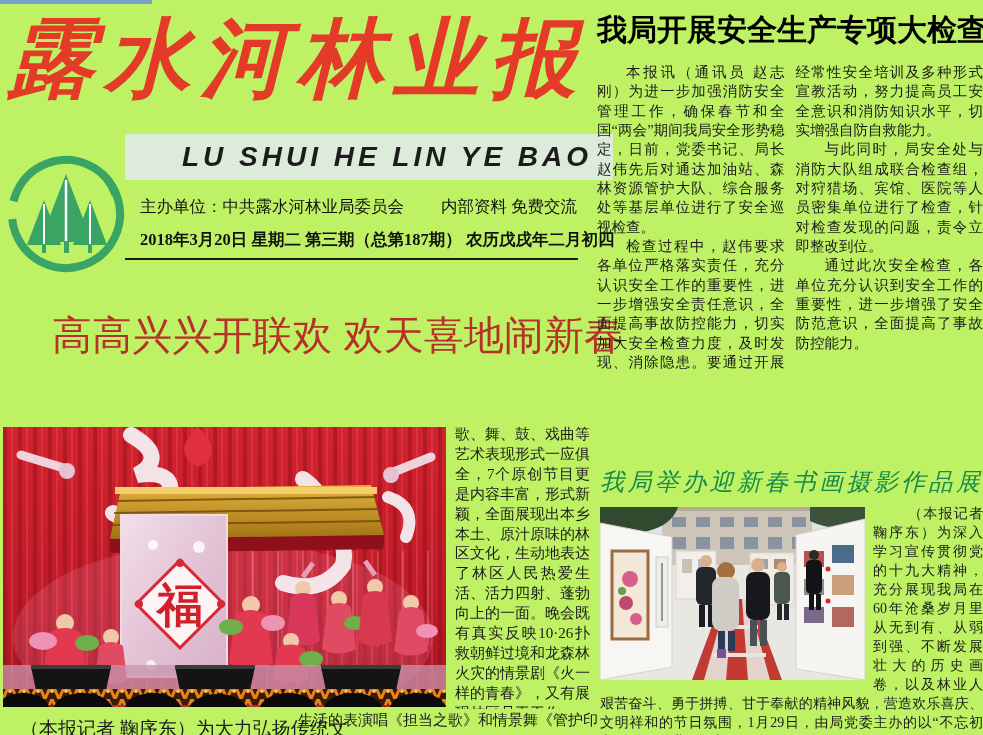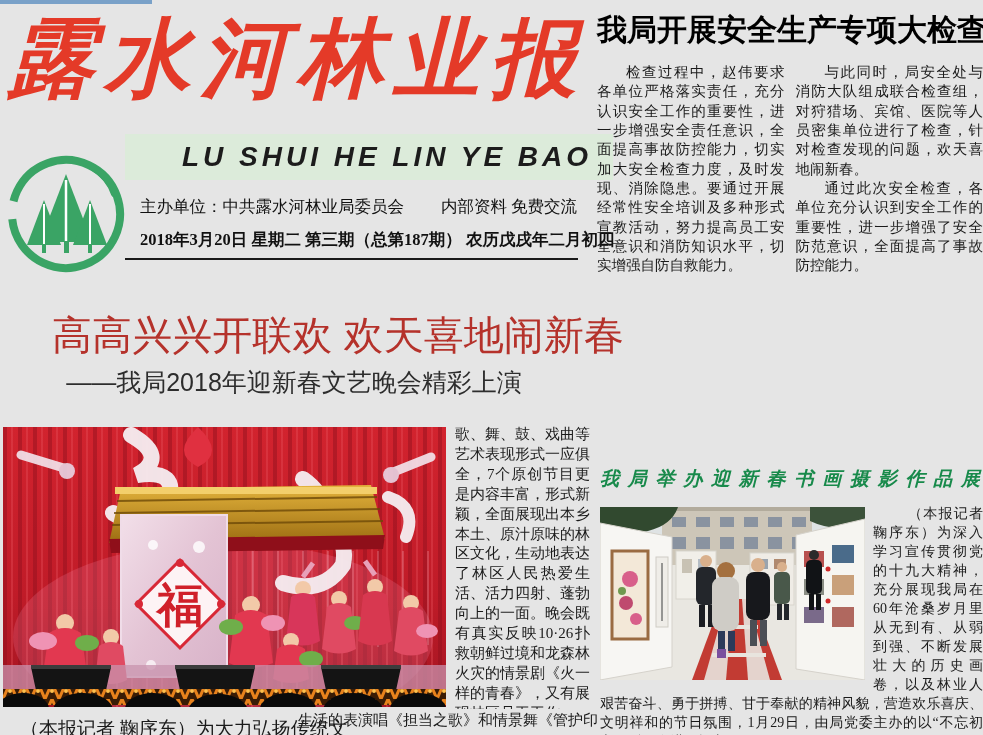--- a/index.html
+++ b/index.html
@@ -1,16 +1,16 @@
 <!DOCTYPE html>
 <html><head>
 <meta charset="utf-8">
 <style>
   html,body{margin:0;padding:0;background:#fff;}
-  #page{position:relative;width:983px;height:735px;background:#e5e5e5;overflow:hidden;
+  #page{position:relative;width:983px;height:735px;background:#bef264;overflow:hidden;
         font-family:"Liberation Serif",serif;color:#1a1a1a;}
   .abs{position:absolute;}
 
   
   #top-bar{left:0;top:0;width:152px;height:4px;background:#79a1c8;}
 
   
   #masthead-title{left:8px;top:-12px;width:570px;height:140px;line-height:140px;
     font-size:86px;font-weight:bold;font-style:italic;color:#e43a28;
     font-family:"DejaVu Serif",serif;white-space:nowrap;
@@ -38,21 +38,21 @@
   #caption-right{left:298px;top:711px;width:292px;font-size:15px;white-space:nowrap;}
 
   
   #safety-headline{left:597px;top:10px;width:386px;font-size:30px;font-weight:900;color:#000;
     white-space:nowrap;text-align:justify;text-align-last:justify;}
   #safety-body{left:597px;top:63px;width:386px;height:400px;column-count:2;column-gap:11px;
     font-size:14.5px;line-height:19.35px;text-align:justify;overflow:hidden;}
   #safety-body p{margin:0;text-indent:2em;}
 
   
-  #exhibition-headline{left:600px;top:466px;width:380px;font-size:19px;font-weight:700;
+  #exhibition-headline{left:600px;top:466px;width:380px;font-size:24px;font-weight:400;
     font-style:italic;color:#188a4b;white-space:nowrap;
     text-align:justify;text-align-last:justify;}
   #exhibition-body{left:600px;top:504px;width:383px;height:231px;font-size:14px;
     line-height:19px;text-align:justify;overflow:hidden;}
   #exhibition-photo{float:left;width:265px;height:173px;margin:3px 8px 4px 0;}
   #exhibition-body p{margin:0;text-indent:2.5em;}
 </style>
 </head>
 <body>
 
@@ -83,21 +83,20 @@
   </div>
 
   <div id="publisher-row" class="abs">
     <span>主办单位：中共露水河林业局委员会</span>
     <span>内部资料 免费交流</span>
   </div>
   <div id="date-row" class="abs">2018年3月20日 星期二 第三期（总第187期） 农历戊戌年二月初四</div>
   <div id="masthead-rule" class="abs"></div>
 
   <div id="left-headline" class="abs">高高兴兴开联欢 欢天喜地闹新春</div>
-  <div id="left-subhead" class="abs">——我局2018年迎新春文艺晚会精彩上演</div>
 
   <svg id="stage-photo" class="abs" viewBox="0 0 443 280" preserveAspectRatio="none">
     <defs>
       <linearGradient id="curtainG" x1="0" y1="0" x2="0" y2="1">
         <stop offset="0" stop-color="#d2232e"></stop>
           <stop offset="0.6" stop-color="#c01b28"></stop>
         <stop offset="1" stop-color="#a31522"></stop>
       </linearGradient>
       <pattern id="curtainStripes" width="15" height="280" patternUnits="userSpaceOnUse">
         <rect width="15" height="280" fill="none"></rect>
@@ -235,22 +234,23 @@
       <ellipse cx="415" cy="282" rx="28" ry="16"></ellipse>
     </g>
   </svg>
 
   <div id="mid-col" class="abs">歌、舞、鼓、戏曲等艺术表现形式一应俱全，7个原创节目更是内容丰富，形式新颖，全面展现出本乡本土、原汁原味的林区文化，生动地表达了林区人民热爱生活、活力四射、蓬勃向上的一面。晚会既有真实反映10·26扑救朝鲜过境和龙森林火灾的情景剧《火一样的青春》，又有展现林区员工工作</div>
   <div id="caption-left" class="abs">（本报记者 鞠序东）为大力弘扬传统文</div>
   <div id="caption-right" class="abs">生活的表演唱《担当之歌》和情景舞《管护印</div>
 
   <div id="safety-headline" class="abs">我局开展安全生产专项大检查</div>
   <div id="safety-body" class="abs">
+      <p>本报讯（通讯员 赵志刚）为进一步加强消防安全管理工作，确保春节和全国“两会”期间我局安全形势稳定，日前，党委书记、局长赵伟先后对通达加油站、森林资源管护大队、综合服务处等基层单位进行了安全巡视检查。</p>
       <p>检查过程中，赵伟要求各单位严格落实责任，充分认识安全工作的重要性，进一步增强安全责任意识，全面提高事故防控能力，切实加大安全检查力度，及时发现、消除隐患。要通过开展经常性安全培训及多种形式宣教活动，努力提高员工安全意识和消防知识水平，切实增强自防自救能力。</p>
-      <p>与此同时，局安全处与消防大队组成联合检查组，对狩猎场、宾馆、医院等人员密集单位进行了检查，针对检查发现的问题，欢天喜地闹新春。</p>
+      <p>与此同时，局安全处与消防大队组成联合检查组，对狩猎场、宾馆、医院等人员密集单位进行了检查，针对检查发现的问题，责令立即整改到位。</p>
       <p>通过此次安全检查，各单位充分认识到安全工作的重要性，进一步增强了安全防范意识，全面提高了事故防控能力。</p>
     </div>
 
   <div id="exhibition-headline" class="abs">我局举办迎新春书画摄影作品展</div>
 
   <div id="exhibition-body" class="abs">
     <svg id="exhibition-photo" viewBox="0 0 265 173" preserveAspectRatio="none">
       <rect width="265" height="60" fill="#dfe3e4"></rect>
       <g>
         <rect x="62" y="2" width="150" height="58" fill="#cdc6b8"></rect>

